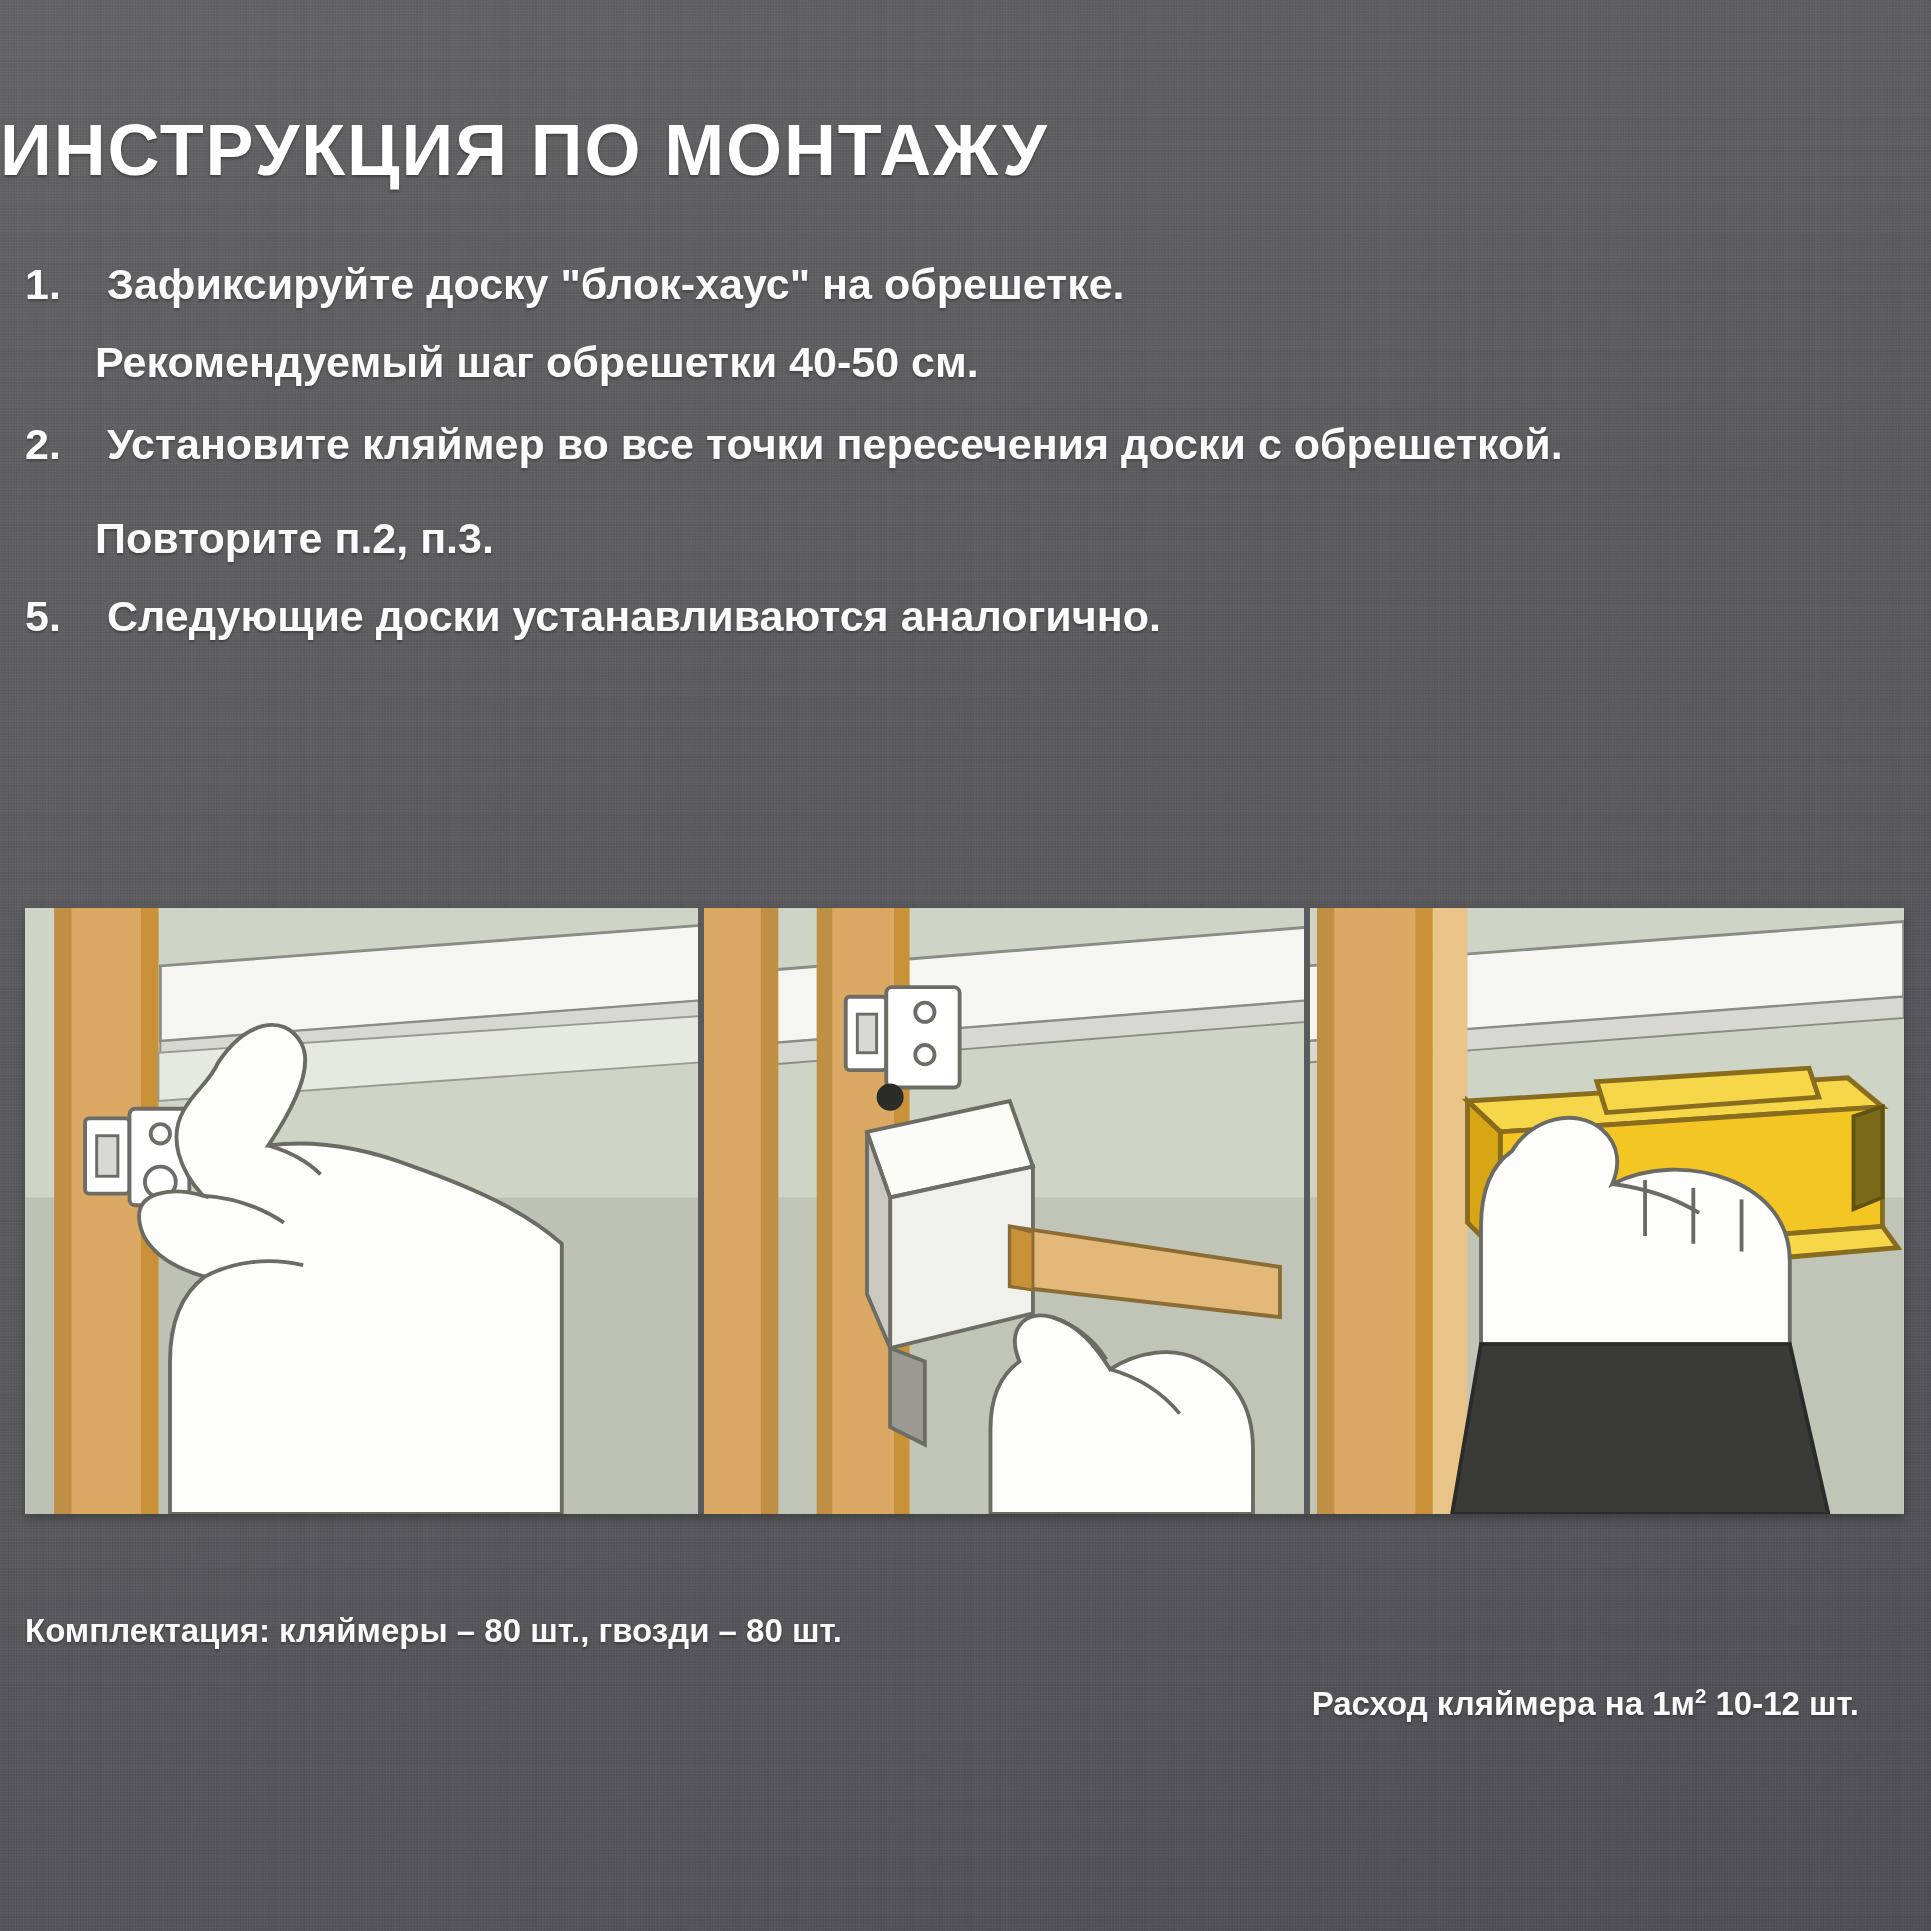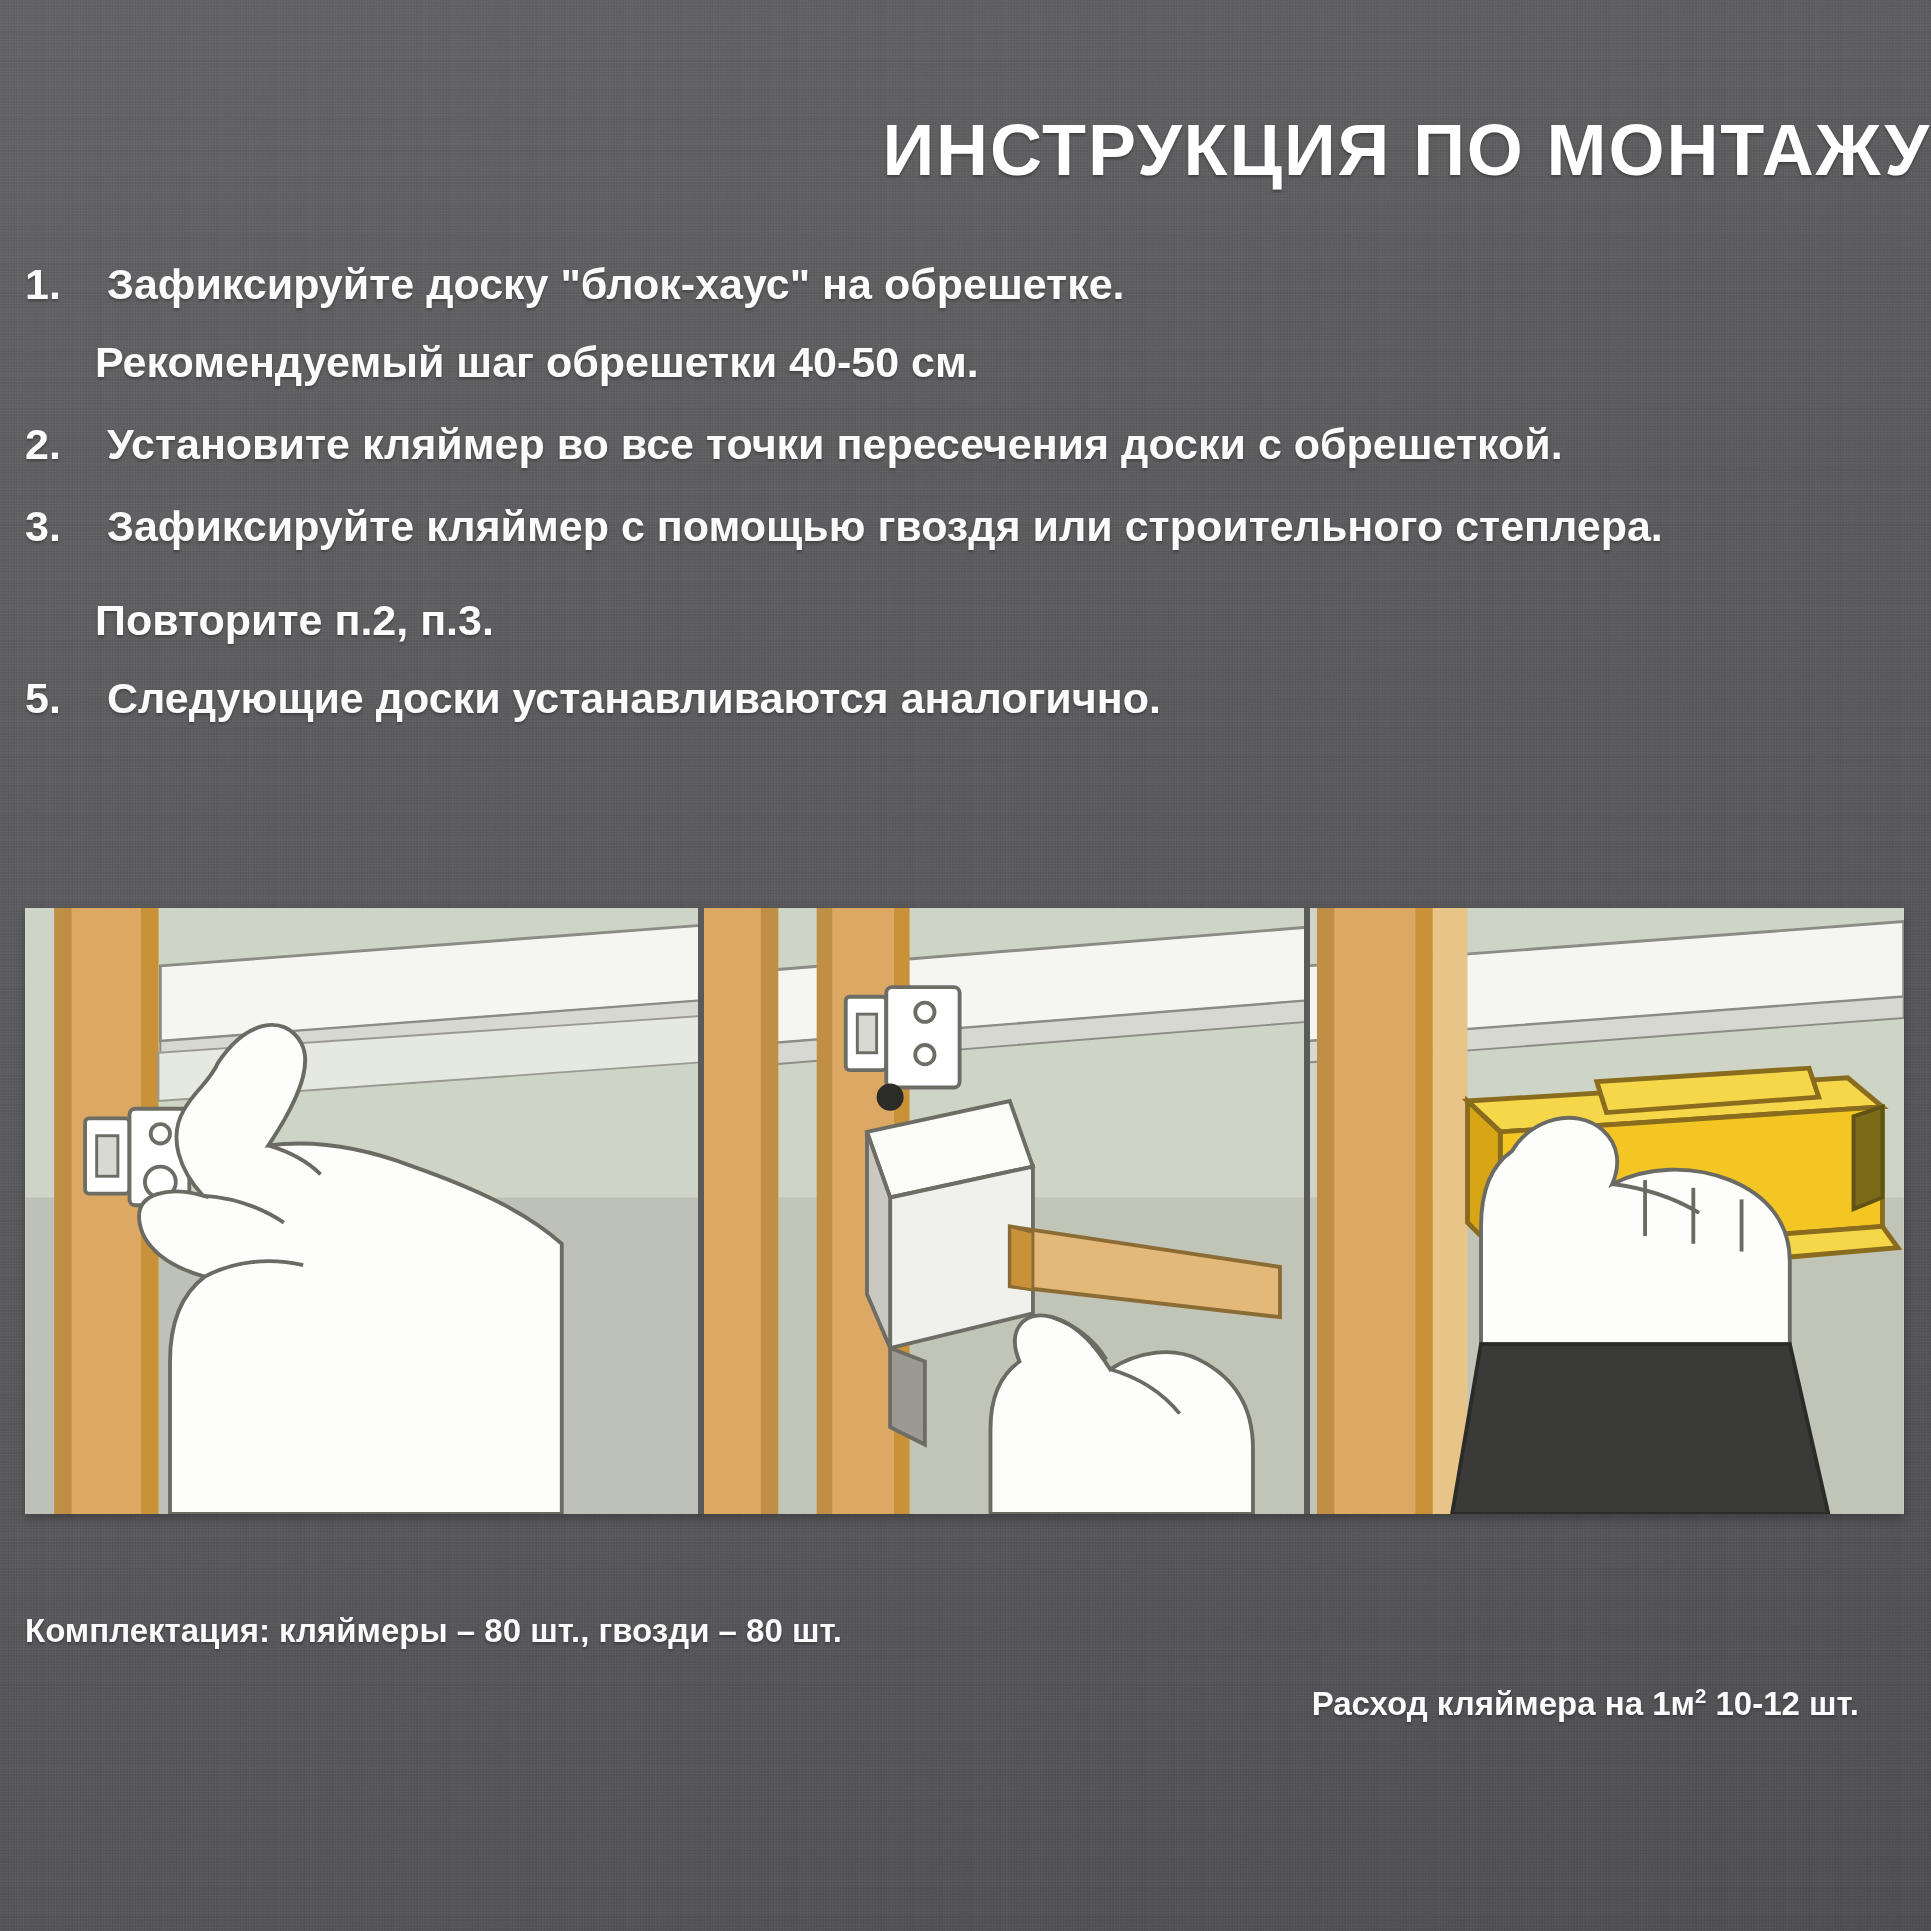--- a/index.html
+++ b/index.html
@@ -24,21 +24,21 @@
       repeating-linear-gradient(0deg, rgba(255,255,255,0.018) 0px, rgba(255,255,255,0.018) 1px, rgba(0,0,0,0.02) 1.9px, rgba(0,0,0,0.02) 2.9px),
       repeating-linear-gradient(90deg, rgba(255,255,255,0.015) 0px, rgba(255,255,255,0.015) 1px, rgba(0,0,0,0.018) 1.9px, rgba(0,0,0,0.018) 2.9px),
       linear-gradient(160deg, #636365 0%, #5c5c5e 35%, #56565a 70%, #4f4f53 100%);
   }
 
   .title {
     position: absolute;
     top: 114px;
     left: 0;
     width: 1931px;
-    text-align: right;
+    text-align: left;
     font-size: 72px;
     font-weight: bold;
     letter-spacing: 1.9px;
     color: #ffffff;
     line-height: 1;
     text-shadow: 0 1.9px 2.9px rgba(0,0,0,0.35);
   }
 
   .steps {
     position: absolute;
@@ -134,24 +134,20 @@
 
   <div class="step sub sp-1b">
     <span class="txt">Рекомендуемый шаг обрешетки 40-50 см.</span>
   </div>
 
   <div class="step sp-2">
     <span class="num">2.</span>
     <span class="txt">Установите кляймер во все точки пересечения доски с обрешеткой.</span>
   </div>
 
-  <div class="step sp-3">
-    <span class="num">3.</span>
-    <span class="txt">Зафиксируйте кляймер с помощью гвоздя или строительного степлера.</span>
-  </div>
 
 
   <div class="step sub sp-4b">
     <span class="txt">Повторите п.2, п.3.</span>
   </div>
 
   <div class="step sp-5">
     <span class="num">5.</span>
     <span class="txt">Следующие доски устанавливаются аналогично.</span>
   </div>

